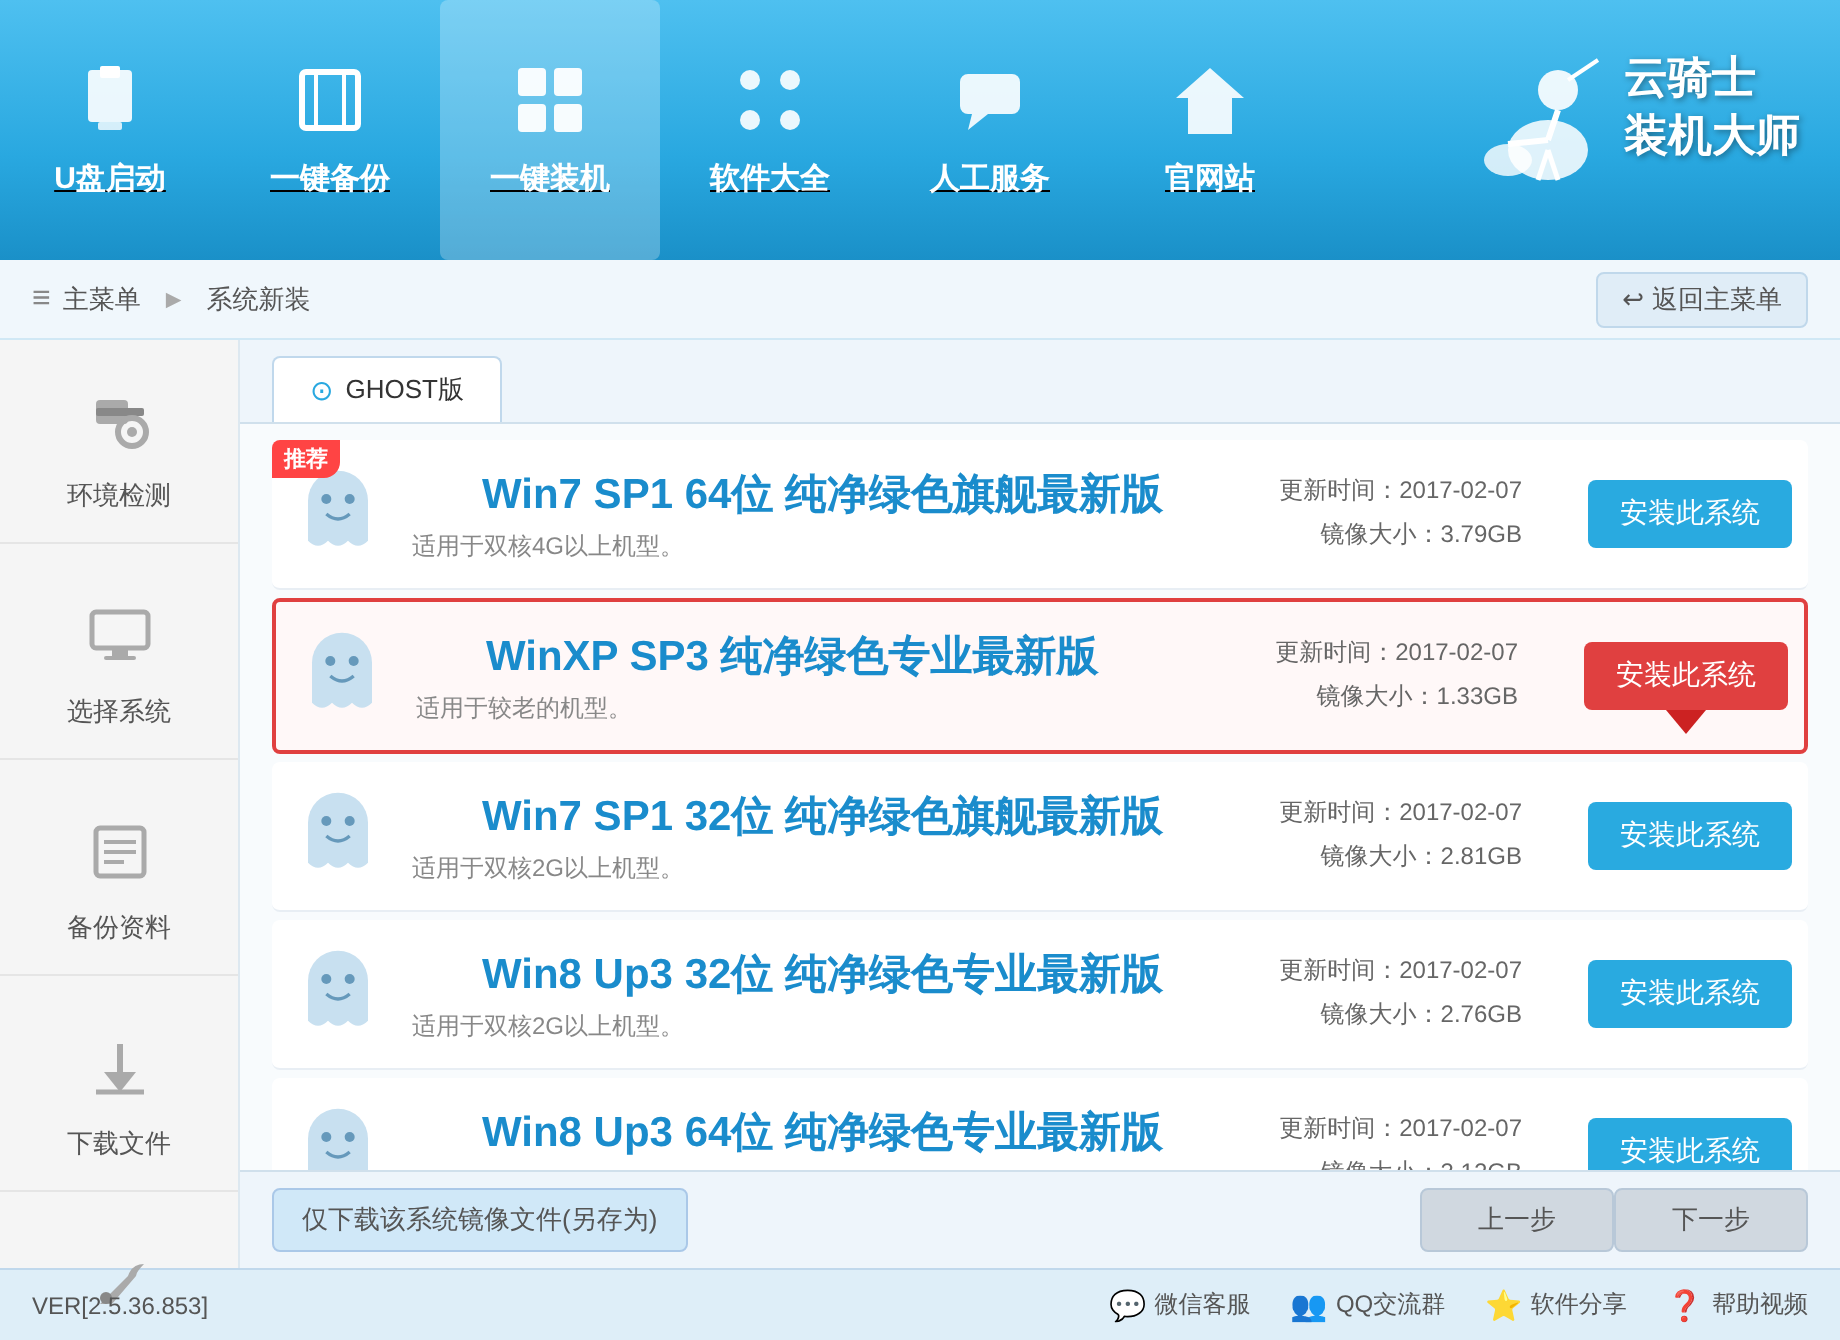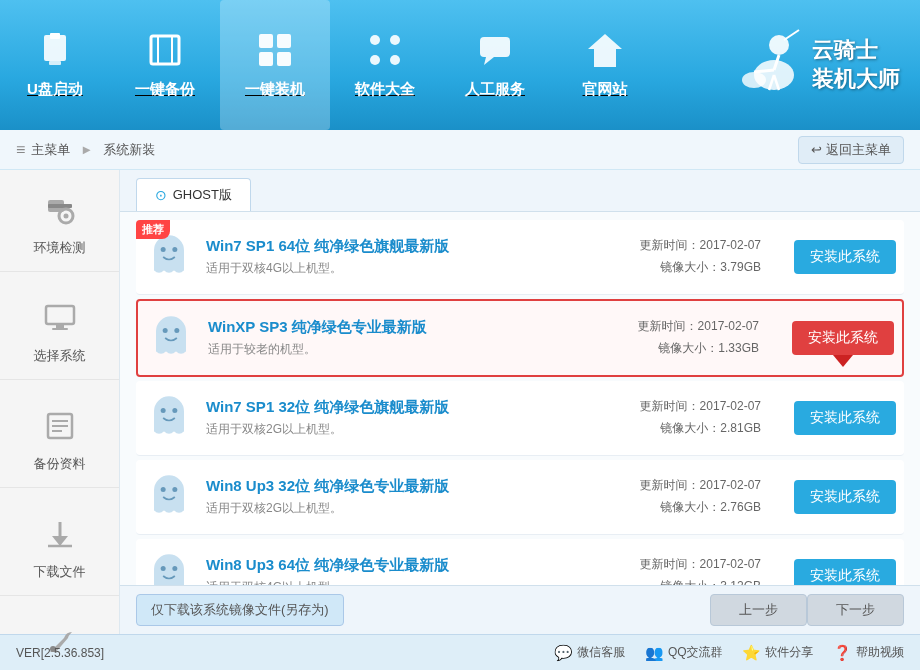--- a/index.html
+++ b/index.html
@@ -45,21 +45,20 @@
     .nav-label {
       font-size: 15px;
       font-weight: bold;
     }
     .brand {
       position: absolute;
       right: 20px;
       top: 50%;
       transform: translateY(-50%);
       display: flex;
-      align-items: center;
       gap: 8px;
     }
     .brand-knight {
       width: 80px;
       height: 80px;
     }
 
     
     .breadcrumb-bar {
       display: flex;
@@ -210,25 +209,26 @@
       width: 50px;
       height: 50px;
       flex-shrink: 0;
       margin-right: 12px;
     }
 
     .system-info {
       flex: 1;
     }
     .system-name {
-      font-size: 15px;
+      font-size: 21px;
       color: #1a8ccc;
       font-weight: bold;
       margin-bottom: 4px;
       cursor: pointer;
+      margin-left: 35px;
     }
     .system-desc {
       font-size: 12px;
       color: #888;
     }
 
     .system-meta {
       text-align: right;
       margin-right: 33px;
       font-size: 12px;

